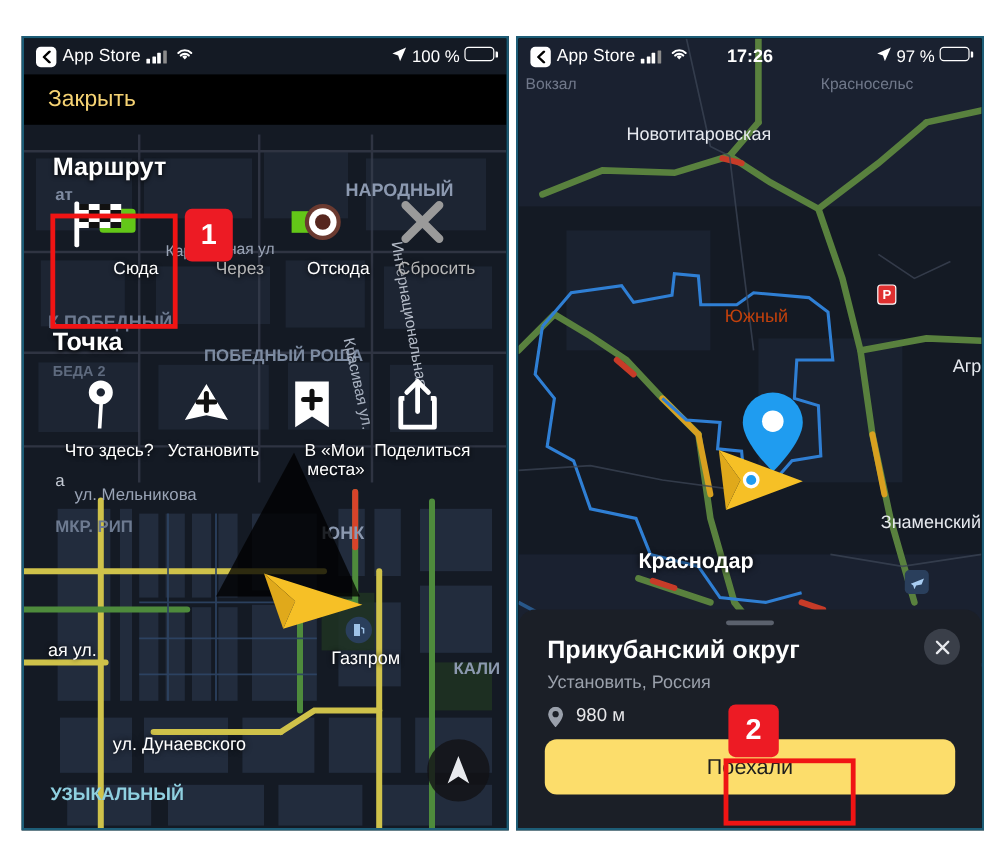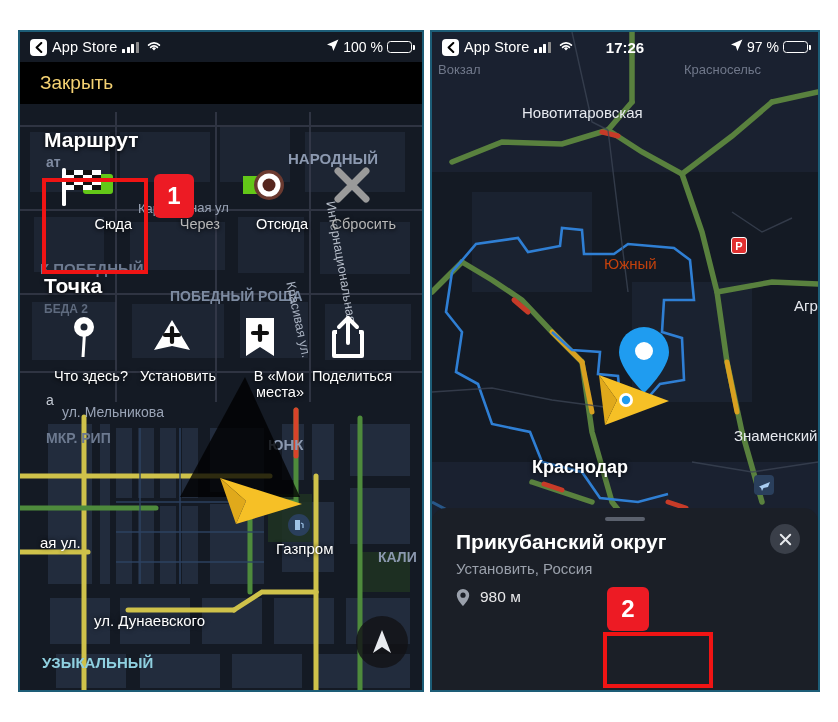--- a/index.html
+++ b/index.html
@@ -32,21 +32,21 @@
   .sb-appname { font-size:14.5px; letter-spacing:.1px; }
   .bars { display:flex; align-items:flex-end; gap:1.5px; height:11px; }
   .bars i { width:3px; background:#fff; border-radius:.5px; display:block; }
   .bars i:nth-child(1){ height:4px; }
   .bars i:nth-child(2){ height:6px; }
   .bars i:nth-child(3){ height:8.5px; }
   .bars i:nth-child(4){ height:11px; background:#8b8b8b; }
   .wifi { margin-left:2px; }
   .sb-time { position:absolute; left:0; right:0; text-align:center;
              font-size:15px; font-weight:bold; pointer-events:none; }
-  .sb-right { margin-left:auto; display:flex; align-items:center; gap:4px; z-index:2; }
+  .sb-right { margin-left:auto; display:flex; gap:4px; z-index:2; }
   .batt-pct { font-size:14px; }
   .batt {
     width:25px; height:12px; border:1.6px solid #fff; border-radius:3.5px;
     position:relative; padding:1.3px;
   }
   .batt .fill { height:100%; background:#fff; border-radius:1px; }
   .batt::after {
     content:''; position:absolute; right:-3.5px; top:3.2px;
     width:2px; height:5px; background:#fff; border-radius:0 1px 1px 0;
   }
@@ -550,20 +550,21 @@
           <path d="M7 0a6.2 6.2 0 0 0-6.2 6.2C.8 10.7 7 17 7 17s6.2-6.3 6.2-10.8A6.2 6.2 0 0 0 7 0Z" fill="#9aa0ab"></path>
           <circle cx="7" cy="6.2" r="2.6" fill="#1b1f27"></circle>
         </svg>
         <span>980 м</span>
       </div>
       <div class="card-close">
         <svg width="13" height="13" viewBox="0 0 13 13">
             <path d="M1.8 1.8 L11.2 11.2 M11.2 1.8 L1.8 11.2" stroke="#e6e8ec" stroke-width="2" stroke-linecap="round"></path>
           </svg>
       </div>
+      <button class="go-btn">Поехали</button>
     </div>
 
     <div class="hl-box" style="left:171px; top:600px; width:110px; height:56px; z-index:35;"></div>
 
     <div class="badge" style="left:175px; top:555px; width:42px; height:44px; font-size:24px; z-index:36;">2</div>
   </div>
 
 </div>
 
 </body></html>

